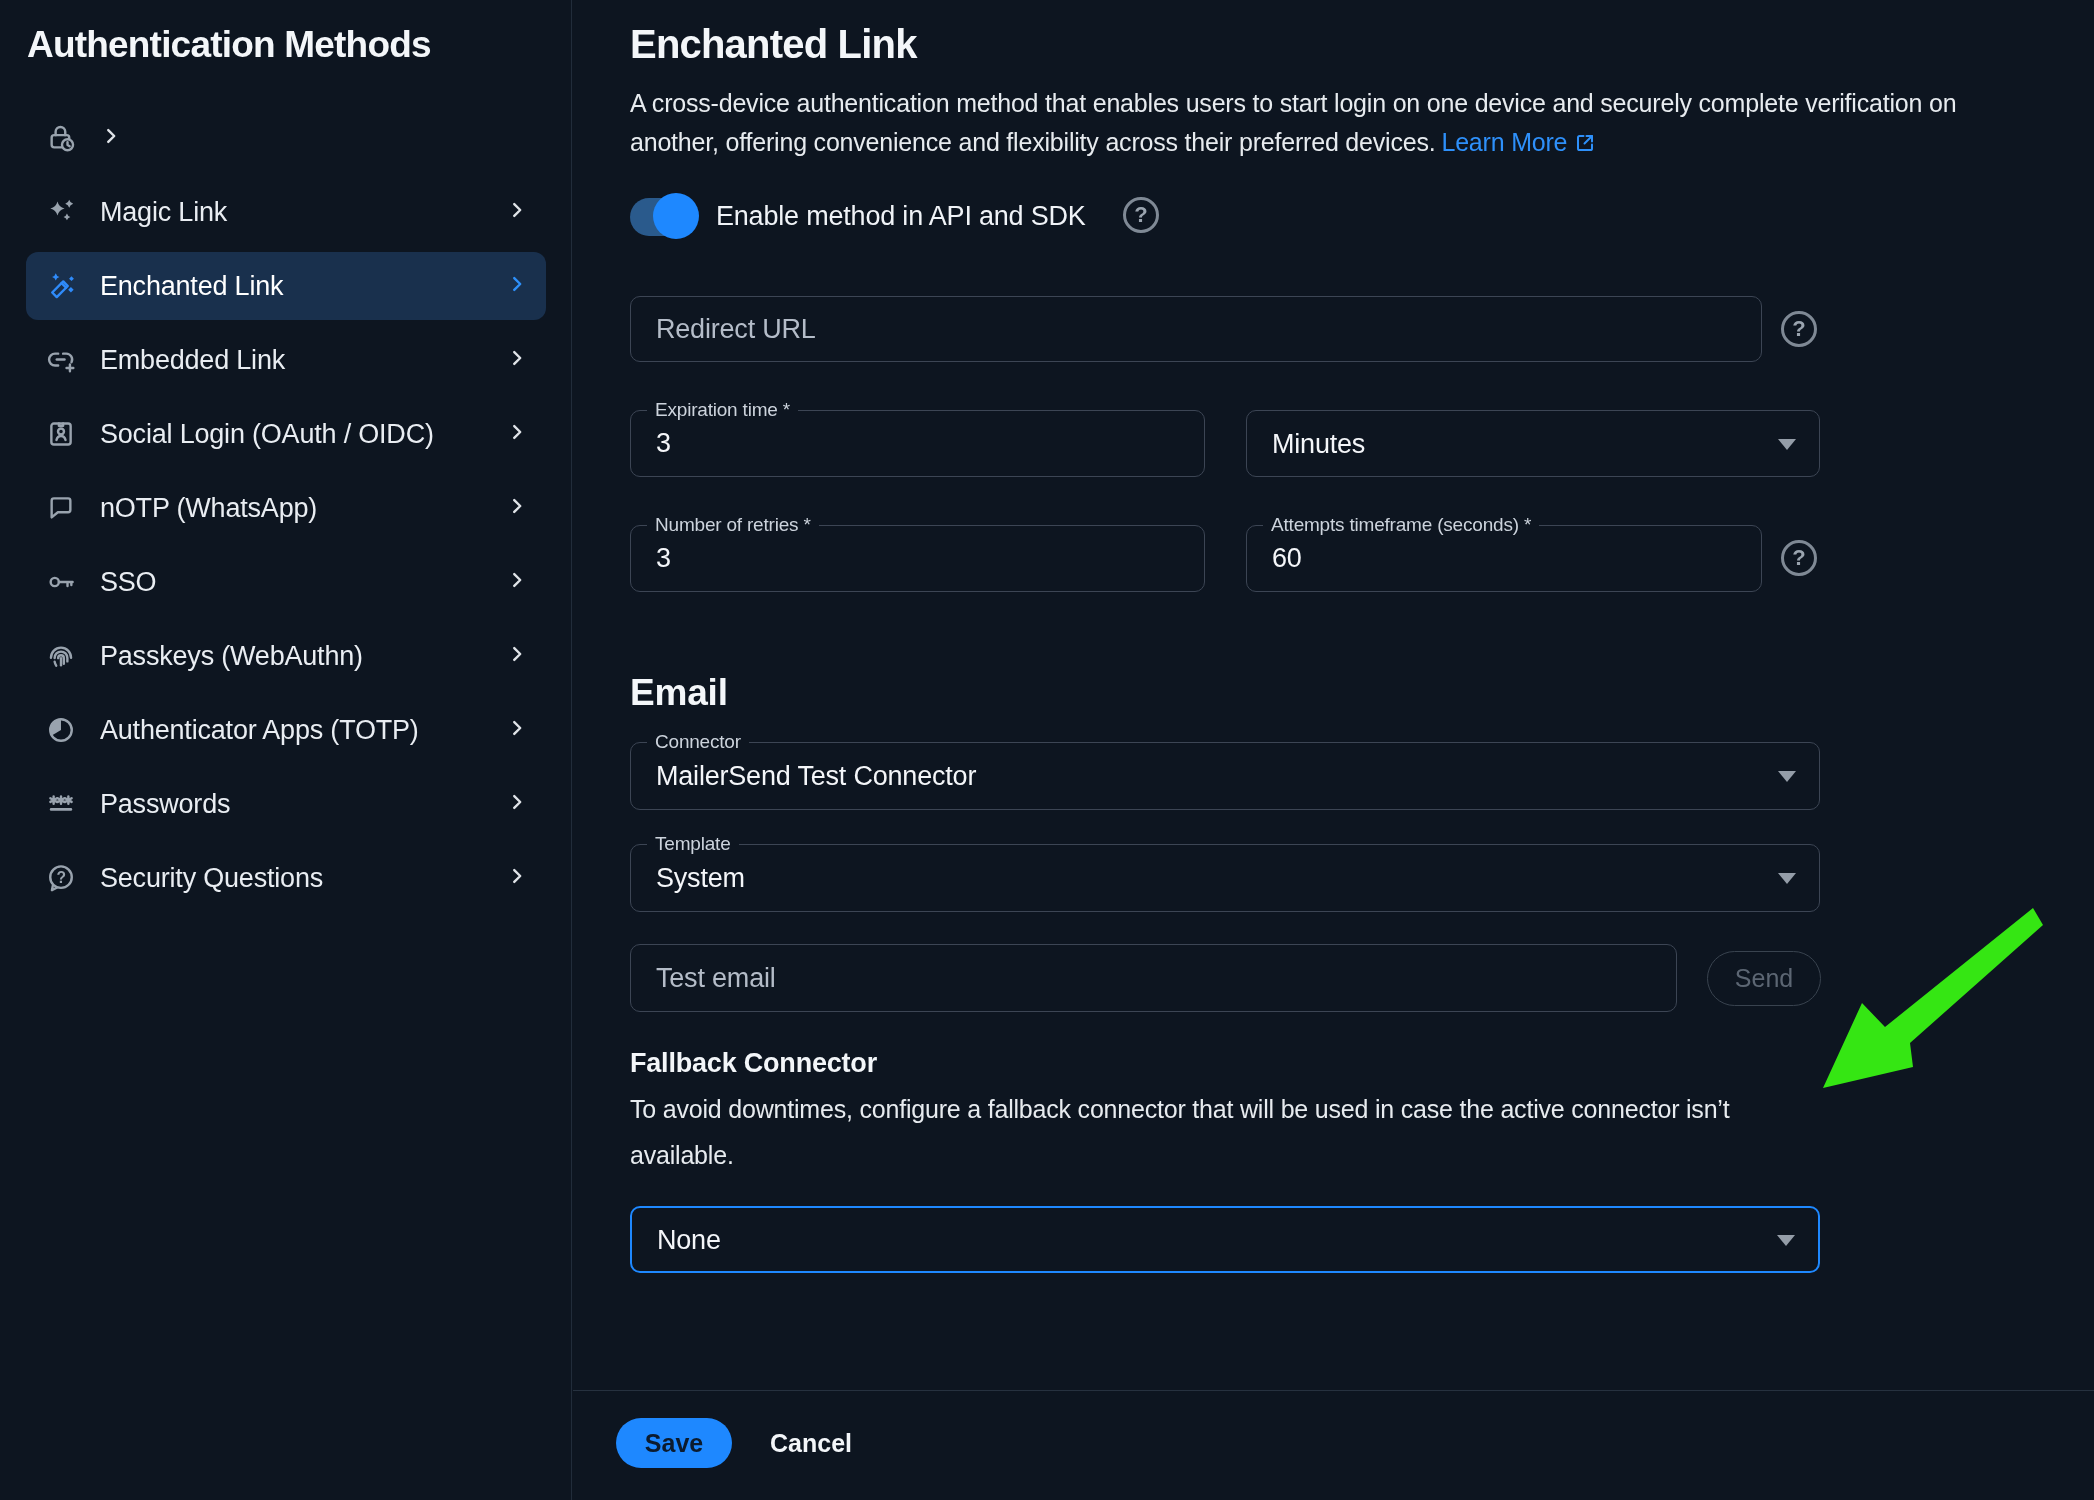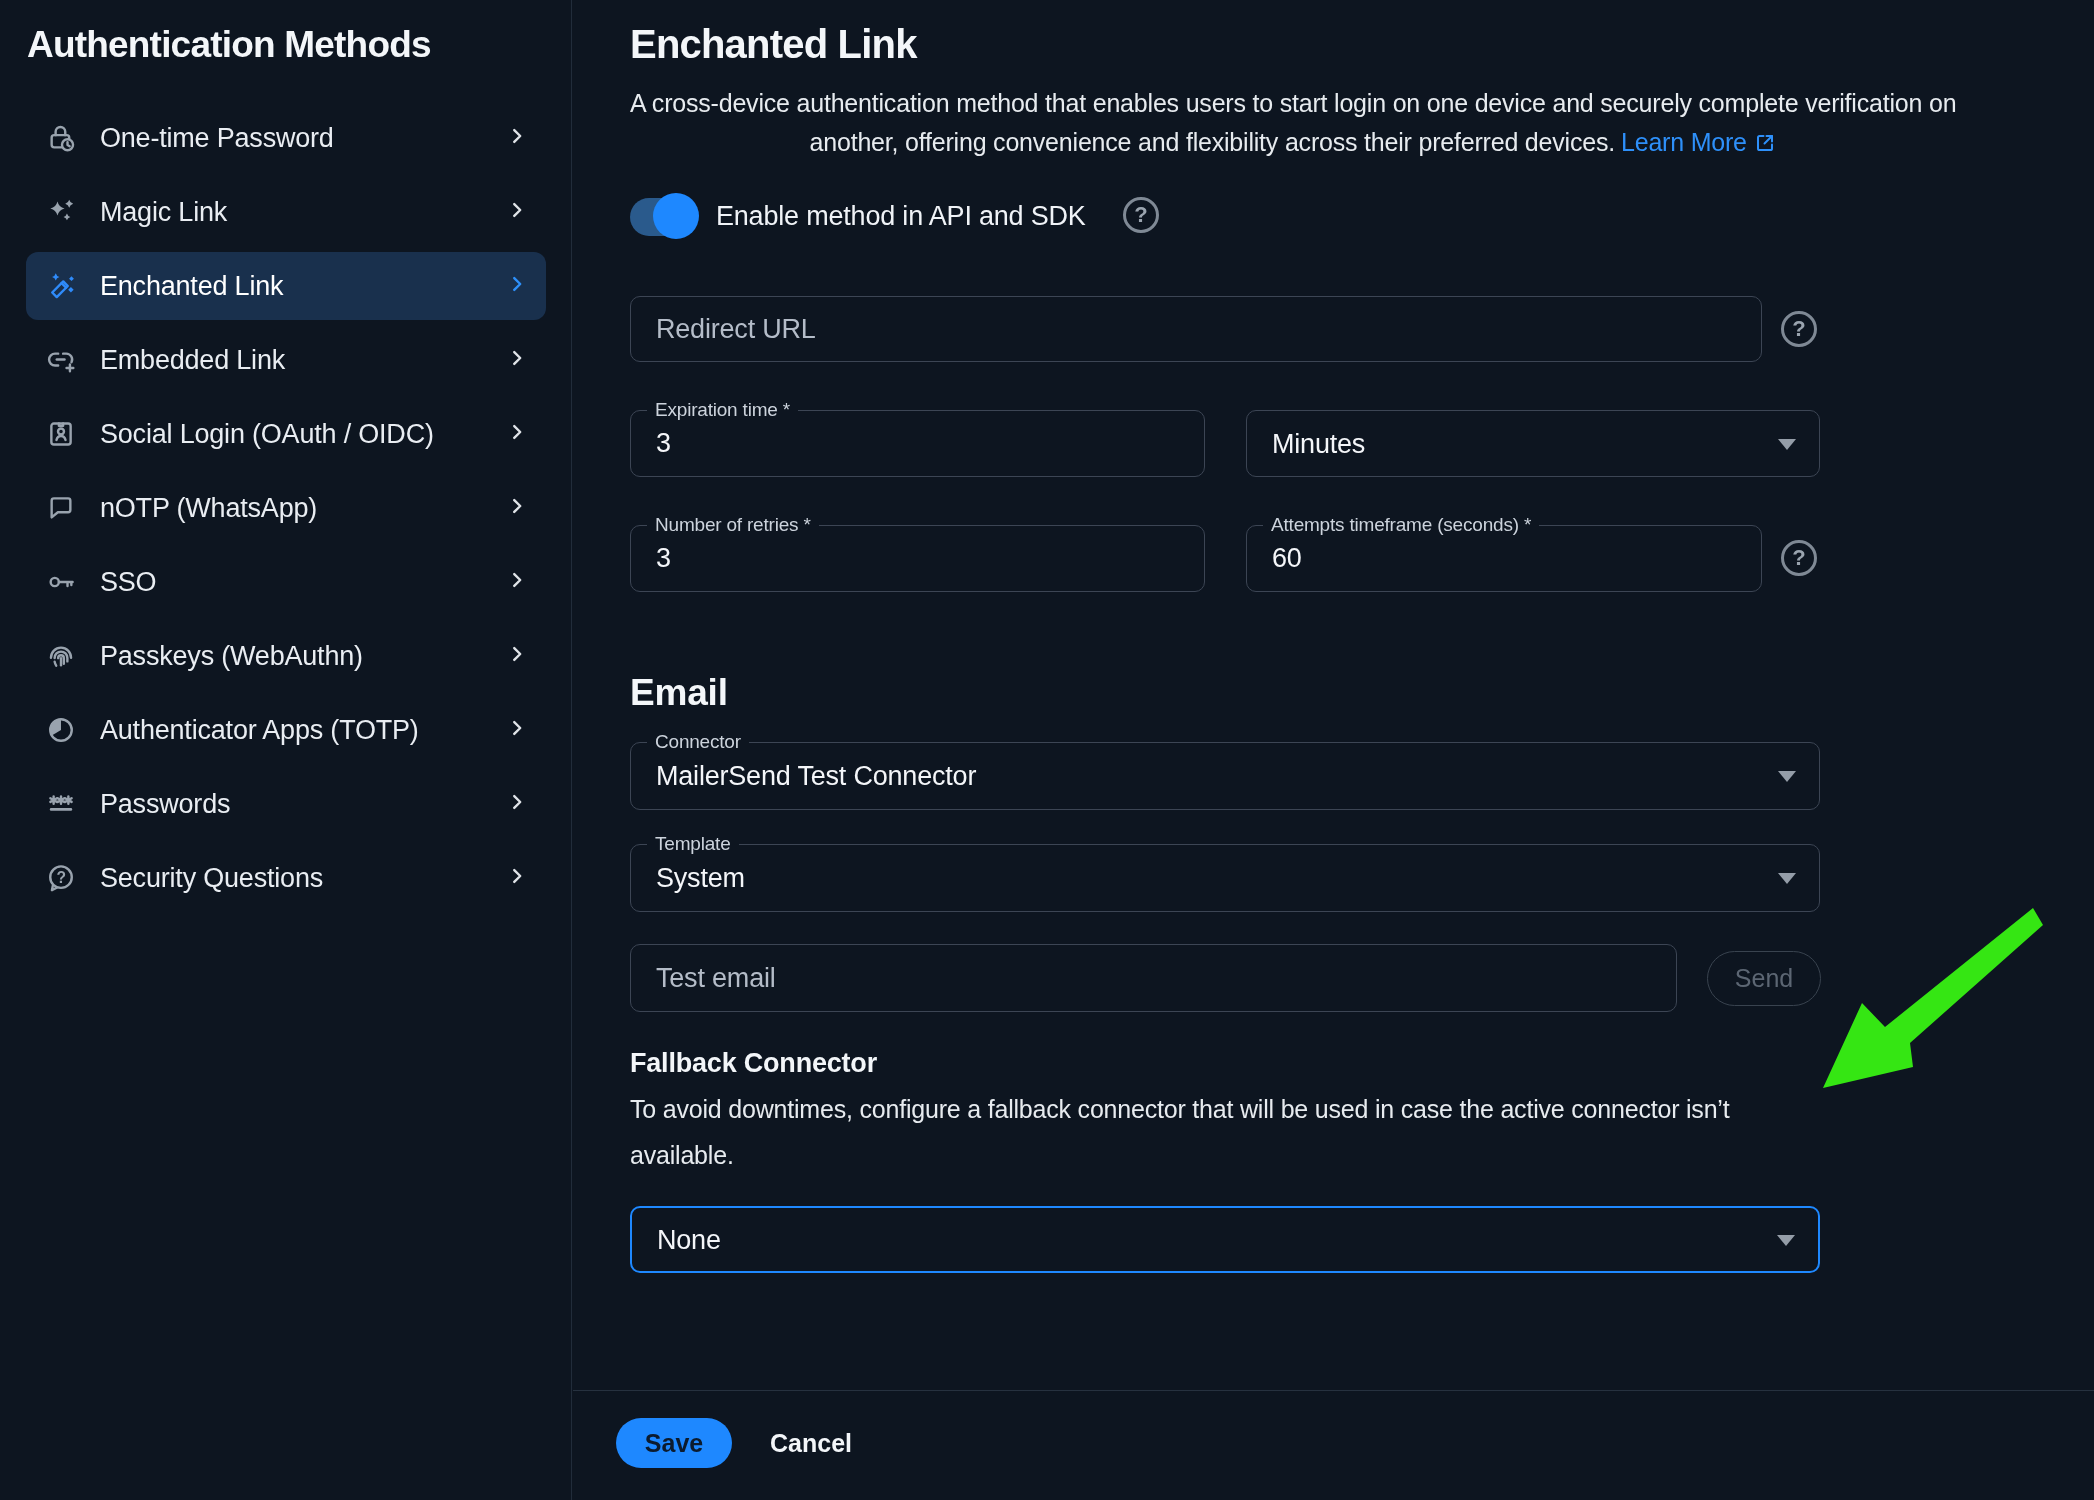--- a/index.html
+++ b/index.html
@@ -26,21 +26,21 @@
   .nav-item .label{flex:1;font-size:27px;color:#e9edf2;white-space:nowrap;}
   .nav-item .chev svg{stroke:#dfe3e8;fill:none;stroke-width:2.6;stroke-linecap:round;stroke-linejoin:round;}
   .nav-item.selected{background:var(--sel-bg);}
   .nav-item.selected .label{color:#ffffff;}
   .nav-item.selected .icon svg{stroke:#2f8bfa;}
   .nav-item.selected .chev svg{stroke:#2e90fa;}
 
   
   .page-title{position:absolute;left:630px;top:22px;font-size:40px;font-weight:700;color:#f3f6f9;letter-spacing:-0.8px;white-space:nowrap;}
   .desc{position:absolute;left:630px;top:84px;font-size:25px;line-height:39px;color:#e7ebef;}
-  .desc .line{display:block;white-space:nowrap;text-align:center;}
+  .desc .line{display:block;white-space:nowrap;}
   .desc a{color:var(--link);text-decoration:none;font-weight:500;margin-left:6px;white-space:nowrap;}
   .ext-icon svg{stroke:var(--link);fill:none;stroke-width:2;stroke-linecap:round;stroke-linejoin:round;vertical-align:-4px;margin-left:6px;}
 
   .switch{position:absolute;left:630px;top:194px;width:66px;height:44px;cursor:pointer;}
   .switch .track{position:absolute;left:0;top:4px;width:66px;height:38px;border-radius:19px;background:#2a5a8c;}
   .switch .knob{position:absolute;right:-3px;top:-1px;width:46px;height:46px;border-radius:50%;background:var(--accent);}
   .toggle-label{position:absolute;left:716px;top:194px;height:44px;line-height:44px;font-size:27px;color:#f0f3f7;white-space:nowrap;}
 
   .help{position:absolute;width:36px;height:36px;border-radius:50%;border:3px solid #7f8995;color:#9aa4af;
         font-size:22px;font-weight:700;display:flex;align-items:center;justify-content:center;cursor:pointer;letter-spacing:0;}
@@ -85,21 +85,20 @@
 
       <div class="nav-item">
         <span class="icon">
           <svg width="34" height="34" viewBox="0 0 24 24">
             <rect x="5.4" y="10" width="12.4" height="8.6" rx="1.8"></rect>
             <path d="M8.2 10 V7.6 A3.4 3.4 0 0 1 15 7.6 V10"></path>
             <circle cx="16.6" cy="16.8" r="3.9" fill="#0d1520"></circle>
             <path d="M16.6 14.9 V16.9 L18.1 17.8"></path>
           </svg>
         </span>
-        <span class="label">One-time Password</span>
         <span class="chev">
           <svg width="22" height="22" viewBox="0 0 24 24">
               <path d="M9 5.5 L15.5 12 L9 18.5"></path>
             </svg>
         </span>
       </div>
 
       <div class="nav-item">
         <span class="icon">
           <svg width="34" height="34" viewBox="0 0 24 24">

